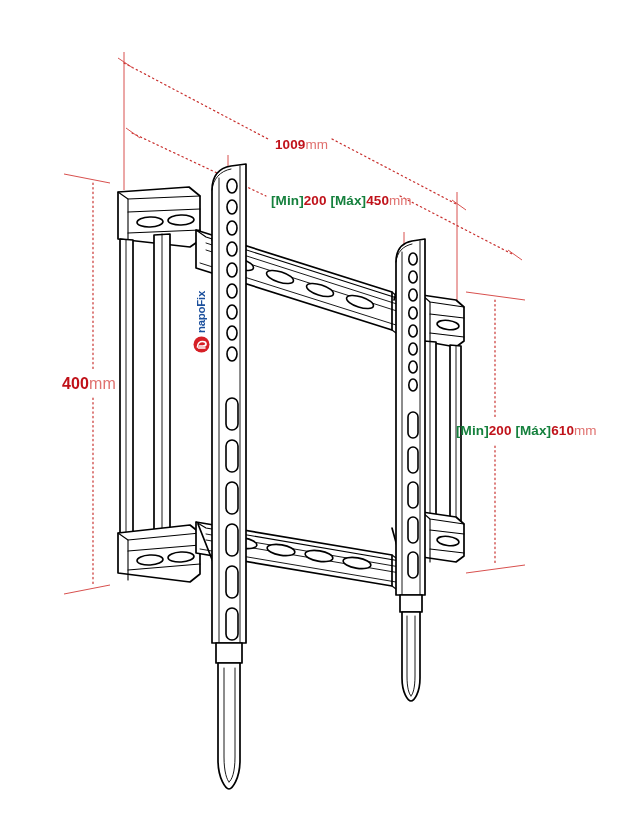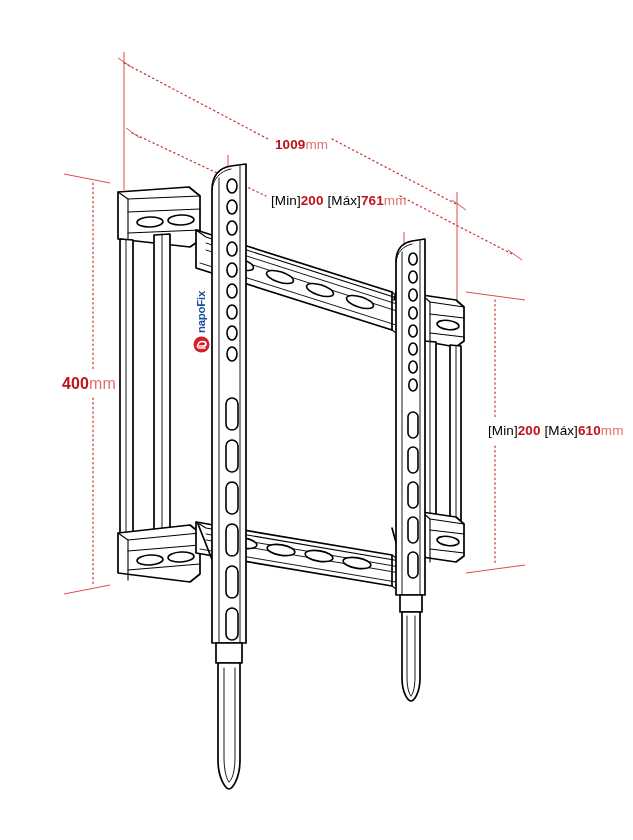--- a/index.html
+++ b/index.html
@@ -32,31 +32,31 @@
     position: absolute;
     white-space: nowrap;
     font-family: "Liberation Sans", sans-serif;
     letter-spacing: 0.1px;
   }
   .dim-strong {
     color: #c0121a;
     font-weight: bold;
   }
   .dim-light {
-    color: #000000;
-    font-weight: normal;
+    color: #15803d;
+    font-weight: bold;
   }
   .dim-unit {
     color: #e0716f;
     font-weight: normal;
   }
   #label-width-total { left: 275px; top: 137px; font-size: 13.5px; }
   #label-width-range { left: 271px; top: 193px; font-size: 13.5px; }
   #label-height-left { left: 62px;  top: 375px; font-size: 16px; }
-  #label-height-range { left: 456px; top: 423px; font-size: 13.5px; padding-left: 32px; }
+  #label-height-range { left: 456px; top: 423px; font-size: 13.5px; }
 
   .logo-wrap {
     position: absolute;
     left: 192px;
     top: 292px;
     width: 18px;
     height: 72px;
   }
   .logo-text {
     position: absolute;
@@ -304,21 +304,21 @@
       <path d="M11,24 L24,24" fill="none" stroke="#ffffff" stroke-width="3" stroke-linecap="round"></path>
     </svg>
   </div>
 
   <div class="dim-label" id="label-width-total">
     <span class="dim-strong">1009</span><span class="dim-unit">mm</span>
   </div>
 
   <div class="dim-label" id="label-width-range">
     <span class="dim-light">[Min]</span><span class="dim-strong">200</span>
-    <span class="dim-light">[Máx]</span><span class="dim-strong">761</span><span class="dim-unit">mm</span>
+    <span class="dim-light">[Máx]</span><span class="dim-strong">450</span><span class="dim-unit">mm</span>
   </div>
 
   <div class="dim-label" id="label-height-left">
     <span class="dim-strong">400</span><span class="dim-unit">mm</span>
   </div>
 
   <div class="dim-label" id="label-height-range">
     <span class="dim-light">[Min]</span><span class="dim-strong">200</span>
     <span class="dim-light">[Máx]</span><span class="dim-strong">610</span><span class="dim-unit">mm</span>
   </div>

